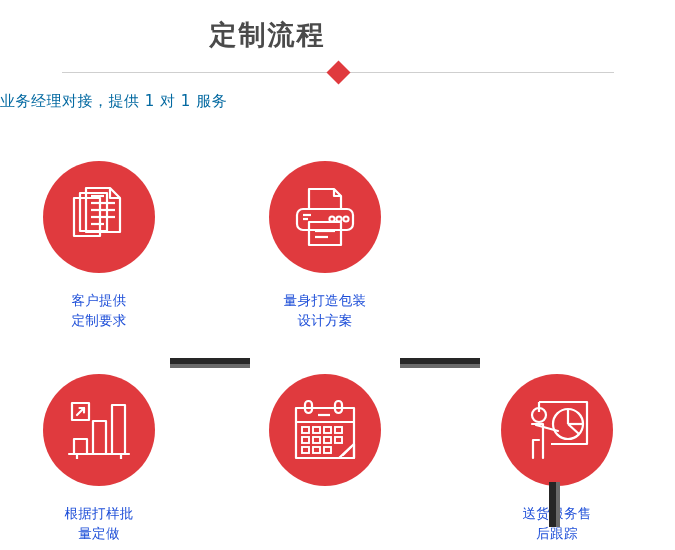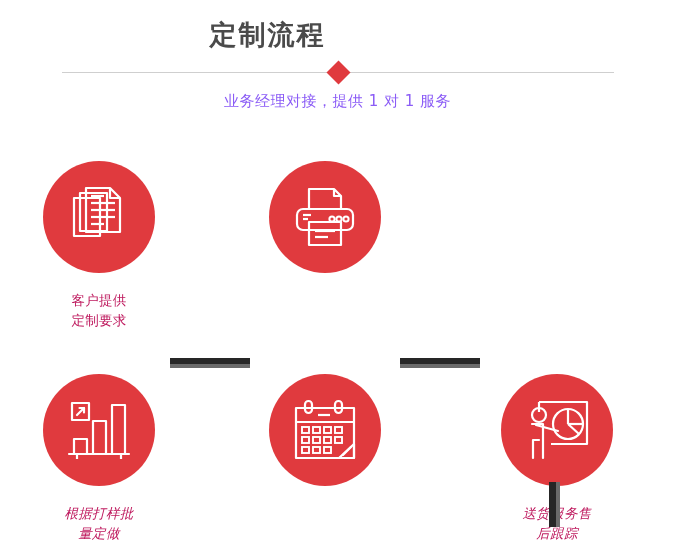--- a/index.html
+++ b/index.html
@@ -53,42 +53,41 @@
     margin-left: -8.5px;
     margin-top: -8.5px;
     background: #e03a3e;
     transform: rotate(45deg);
   }
   .page-subtitle {
     position: absolute;
     left: 0;
     top: 90px;
     width: 675px;
-    text-align: center;
     font-size: 15px;
-    color: #8b5cf6;
+    color: #0369a1;
     letter-spacing: 0.5px;
     line-height: 22px;
   }
 
   
   .steps {
     position: absolute;
     left: 0;
     top: 150px;
     width: 675px;
     height: 400px;
   }
   .step {
     position: absolute;
     width: 180px;
     text-align: center;
   }
   .step-r1 { top: 11px; }
-  .step-r2 { top: 224px; font-style: italic; }
+  .step-r2 { top: 224px; }
   .step-c1 { left: 9px; }
   .step-c2 { left: 235px; }
   .step-c3 { left: 467px; }
 
   .circle {
     width: 112px;
     height: 112px;
     border-radius: 50%;
     background: #e03a3e;
     margin: 0 auto;
@@ -98,21 +97,21 @@
     position: absolute;
     left: 50%;
     top: 50%;
     transform: translate(-50%, -50%);
     display: block;
   }
   .step-label {
     margin-top: 17px;
     font-size: 13.5px;
     line-height: 20px;
-    color: #be185d;
+    color: #1d4ed8;
     letter-spacing: 0.3px;
     white-space: pre-line;
   }
 
   
   .conn-h {
     position: absolute;
     width: 80px;
     height: 8px;
   }
@@ -198,20 +197,22 @@
           <line x1="23" y1="45" x2="43" y2="45"></line>
           <line x1="23" y1="51" x2="36" y2="51"></line>
         </g>
         <g fill="none" stroke="#ffffff" stroke-width="2">
           <circle cx="40" cy="33" r="2.6"></circle>
           <circle cx="47" cy="33" r="2.6"></circle>
           <circle cx="54" cy="33" r="2.6"></circle>
         </g>
       </svg>
     </div>
+    <div class="step-label">量身打造包装
+设计方案</div>
   </div>
 
 
   <div class="step step-r2 step-c1">
     <div class="circle">
       <svg width="64" height="62" viewBox="0 0 64 62">
         <g fill="none" stroke="#ffffff" stroke-width="2.2" stroke-linejoin="round">
           <rect x="5" y="4" width="17" height="17"></rect>
           <path d="M10 16l7-7" stroke-linecap="round"></path>
           <path d="M12.5 9H17v4.5" stroke-linecap="round"></path>

